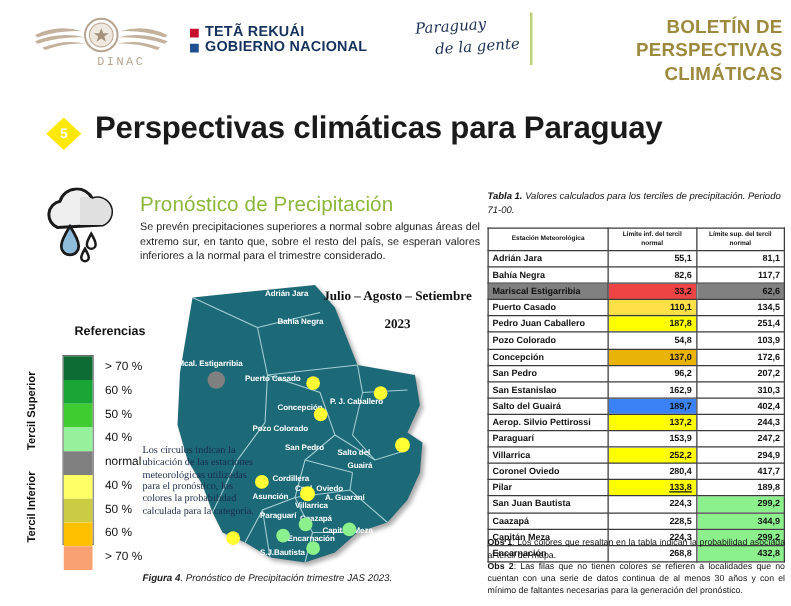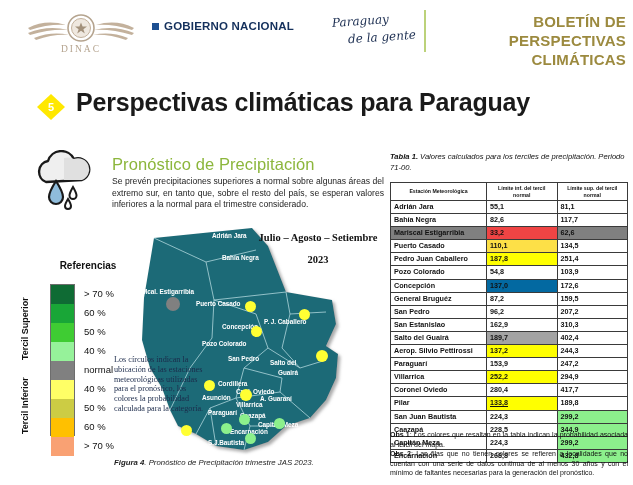--- a/index.html
+++ b/index.html
@@ -16,22 +16,22 @@
     background:#ffffff;
   }
   #header-divider{
     position:absolute;left:0;top:66px;width:633px;height:14px;background:#ffffff;
   }
   #dinac-logo{
     position:absolute;left:22px;top:10px;width:118px;height:52px;
   }
   #dinac-wings{position:absolute;left:0;top:2px;width:118px;height:34px;}
   #dinac-text{
-    position:absolute;left:0;top:34px;width:118px;text-align:center;
-    font-family:Liberation Serif, serif;
+    position:absolute;left:16px;top:34px;width:118px;text-align:center;
+    font-family:Liberation Mono, monospace;
     font-size:9.5px;letter-spacing:2px;color:#b5a48f;
   }
   #tetarekuai{
     position:absolute;left:152px;top:20px;
   }
   .tr-row{display:flex;align-items:center;line-height:12px;}
   .tr-sq{width:7px;height:7px;margin-right:5px;display:inline-block;}
   .tr-lbl{
     font-size:11.5px;font-weight:bold;color:#14305c;letter-spacing:.2px;
     font-family:"Liberation Sans", sans-serif;
@@ -144,21 +144,21 @@
   #tbl th,#tbl td{
     border:1px solid #3a3a3a;box-sizing:border-box;
     font-size:7.2px;padding:0 3px;height:12.1px;line-height:12.1px;
     color:#111;overflow:hidden;white-space:nowrap;
   }
   #tbl th{
     font-size:5.2px;font-weight:bold;text-align:center;height:16px;
     line-height:6.5px;padding:2px 2px;white-space:normal;
   }
   #tbl td.st{font-weight:bold;text-align:left;width:96px;}
-  #tbl td.v{font-weight:bold;text-align:left;}
+  #tbl td.v{font-weight:bold;text-align:right;}
   #tbl-obs{
     position:absolute;left:390px;top:430px;width:238px;
     font-size:7px;color:#111;line-height:9.6px;text-align:justify;
   }
   #tbl-obs b{font-weight:bold;}
 </style>
 </head>
 <body>
 
 <div id="header">
@@ -174,20 +174,24 @@
         <path d="M106 26 Q88 19 71 23 Q87 22 104 28 Z"></path>
       </g>
       <circle cx="59" cy="16" r="13" fill="none" stroke="#b5a48f" stroke-width="1.6"></circle>
       <circle cx="59" cy="16" r="9.5" fill="#efe8df" stroke="#c3b19c" stroke-width="1"></circle>
       <polygon points="59,10.5 60.6,14.6 65,14.6 61.4,17.2 62.8,21.4 59,18.8 55.2,21.4 56.6,17.2 53,14.6 57.4,14.6" fill="#a3917b"></polygon>
     </svg>
     <div id="dinac-text">DINAC</div>
   </div>
 
   <div id="tetarekuai">
+    <div class="tr-row">
+      <span class="tr-sq" style="background:#c8102e"></span>
+      <span class="tr-lbl">TETÃ REKUÁI</span>
+    </div>
     <div class="tr-row">
       <span class="tr-sq" style="background:#1d4f91"></span>
       <span class="tr-lbl">GOBIERNO NACIONAL</span>
     </div>
   </div>
 
   <div id="pyg-logo">
     <div id="pyg-l1">Paraguay</div>
     <div id="pyg-l2">de la gente</div>
   </div>
@@ -354,41 +358,36 @@
         <td class="v" style="background: rgb(255, 255, 0);">187,8</td>
         <td class="v">251,4</td>
       </tr>
       <tr>
         <td class="st">Pozo Colorado</td>
         <td class="v">54,8</td>
         <td class="v">103,9</td>
       </tr>
       <tr>
         <td class="st">Concepción</td>
-        <td class="v" style="background: #0369a1;">137,0</td>
+        <td class="v" style="background: #eab308;">137,0</td>
         <td class="v">172,6</td>
-      </tr>
-      <tr>
-        <td class="st">General Bruguéz</td>
-        <td class="v">87,2</td>
-        <td class="v">159,5</td>
       </tr>
       <tr>
         <td class="st">San Pedro</td>
         <td class="v">96,2</td>
         <td class="v">207,2</td>
       </tr>
       <tr>
         <td class="st">San Estanislao</td>
         <td class="v">162,9</td>
         <td class="v">310,3</td>
       </tr>
       <tr>
         <td class="st">Salto del Guairá</td>
-        <td class="v" style="background: #a3a3a3;">189,7</td>
+        <td class="v" style="background: #3b82f6;">189,7</td>
         <td class="v">402,4</td>
       </tr>
       <tr>
         <td class="st">Aerop. Silvio Pettirossi</td>
         <td class="v" style="background: rgb(255, 255, 0);">137,2</td>
         <td class="v">244,3</td>
       </tr>
       <tr>
         <td class="st">Paraguarí</td>
         <td class="v">153,9</td>

